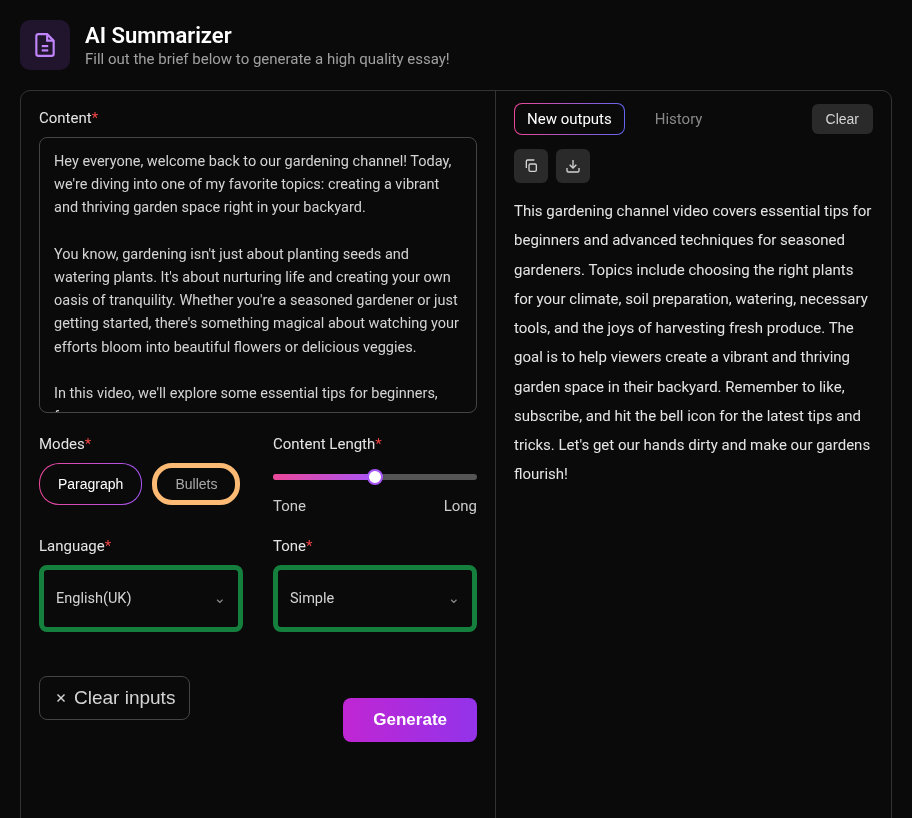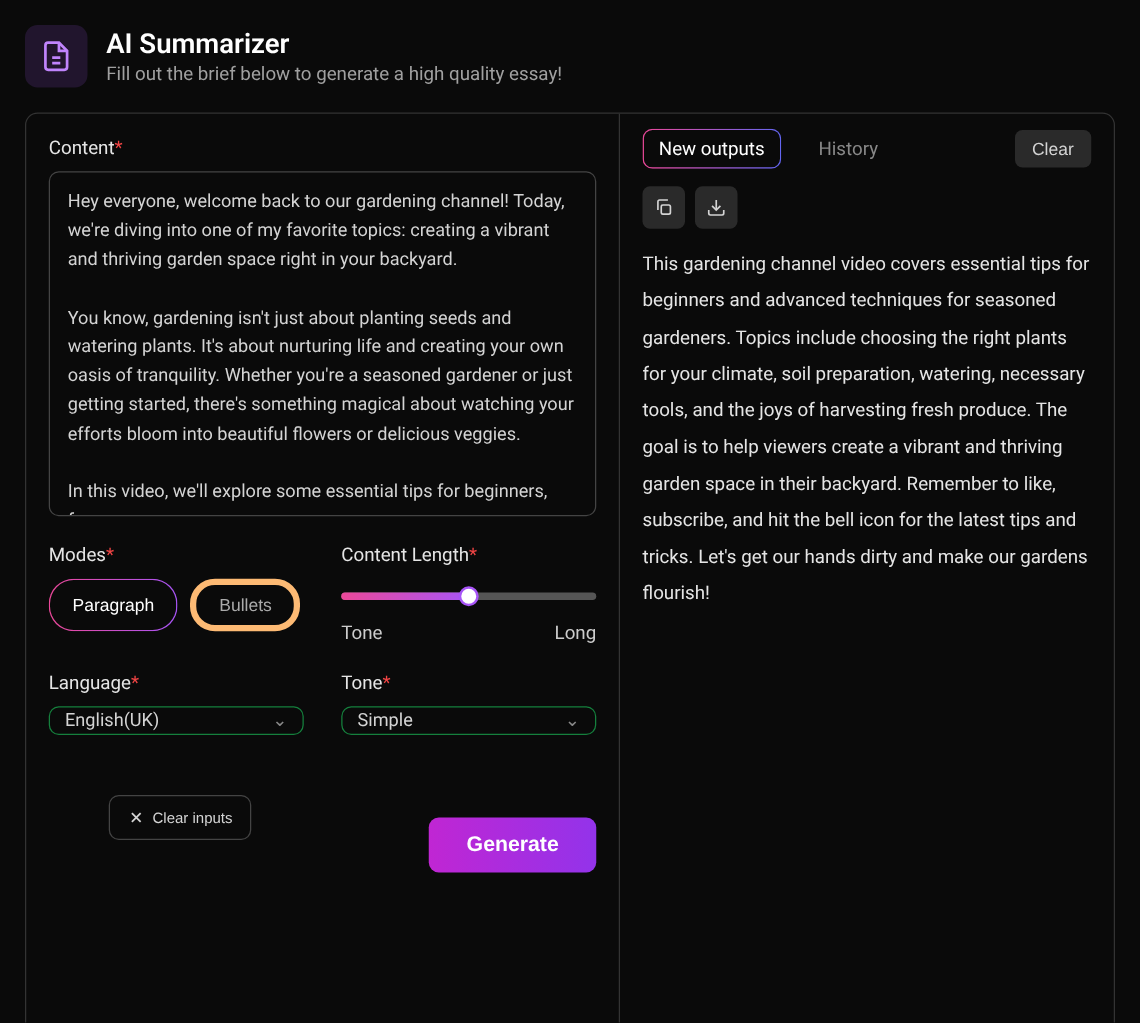--- a/index.html
+++ b/index.html
@@ -118,49 +118,48 @@
     top:50%;
     transform:translate(-50%,-50%);
     width:16px;height:16px;
     background:#fff;
     border-radius:50%;
     border:2px solid #a855f7;
   }
   .slider-labels { display:flex; justify-content:space-between; font-size:15px; color:#ccc; margin-top:6px;}
   .select {
     width:100%;
-    border:1px solid #15803d;
+    border:5px solid #15803d;
     border-radius:8px;
-    padding:2px 12px;
+    padding:20px 12px;
     background:transparent;
     color:#d4d4d4;
     font-size:14.5px;
     display:flex;
     justify-content:space-between;
     align-items:center;
     cursor:pointer;
   }
   .actions {
     display:flex;
     justify-content:space-between;
     align-items:center;
     margin-top:22px;
   }
   .btn-clear-inputs {
     border:1px solid #444;
     background:transparent;
     color:#d4d4d4;
     padding:10px 14px;
     border-radius:8px;
-    font-size:12px;
+    font-size:19px;
     cursor:pointer;
     display:flex;
     align-items:center;
     gap:6px;
-    margin-left:48px;
   }
   .btn-generate {
     background:linear-gradient(90deg,#c026d3,#9333ea);
     color:#fff;
     border:none;
     padding:12px 30px;
     border-radius:8px;
     font-size:17px;
     font-weight:600;
     cursor:pointer;

